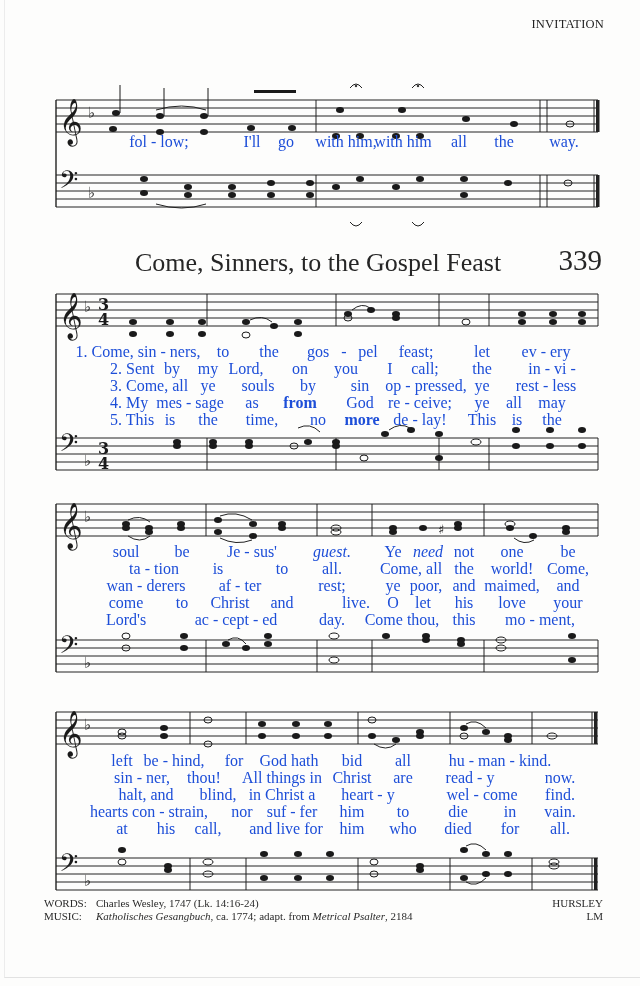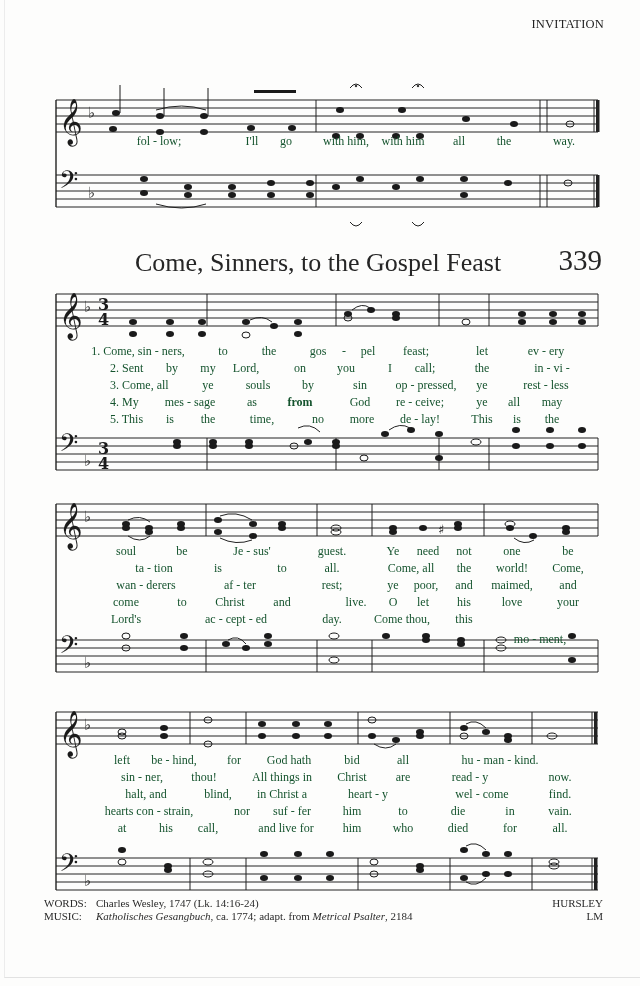--- a/index.html
+++ b/index.html
@@ -3,21 +3,21 @@
 <meta charset="utf-8">
 <style>
   html, body { margin:0; padding:0; }
   body { width:640px; height:986px; background:#fdfdfc; position:relative; overflow:hidden; font-family:"Liberation Serif", serif; color:#1a1a1a; }
   .page-edge { position:absolute; left:4px; top:0; bottom:8px; right:0; border-left:1px solid #ececec; border-bottom:1px solid #e2e2e2; }
   .section-label { position:absolute; right:36px; top:17px; font-size:12.5px; letter-spacing:0.2px; color:#222; }
   .hymn-title { position:absolute; left:135px; top:248px; font-size:26px; color:#262626; white-space:nowrap; }
   .hymn-number { position:absolute; right:38px; top:244px; font-size:29px; color:#262626; }
   .system { position:absolute; left:46px; }
   svg.staffsvg { position:absolute; left:0; top:0; overflow:visible; }
-  .lyrics { position:absolute; left:0; font-size:12px; line-height:17.5px; color:#14532d; }
+  .lyrics { position:absolute; left:0; font-size:16px; line-height:17.5px; color:#1d4ed8; }
   .lyric-line { position:absolute; white-space:nowrap; }
   .syl { position:absolute; transform:translateX(-50%); white-space:nowrap; }
   .credits { position:absolute; left:44px; top:897px; font-size:11px; line-height:13px; color:#2a2a2a; }
   .credits .lbl { display:inline-block; width:52px; }
   .credits i { font-style:italic; }
   .tune { position:absolute; right:37px; top:897px; font-size:11px; line-height:13px; text-align:right; color:#2a2a2a; }
 </style>
 </head>
 <body>
 
@@ -256,21 +256,21 @@
       <span class="syl" style="left:370px;">ye</span>
       <span class="syl" style="left:402px;">all</span>
       <span class="syl" style="left:440px;">may</span>
     </div>
     <div class="lyric-line" style="left:66px;top:68px;width:490px;">
       <span class="syl" style="left:-2px;transform:none;">5. This</span>
       <span class="syl" style="left:58px;">is</span>
       <span class="syl" style="left:96px;">the</span>
       <span class="syl" style="left:150px;">time,</span>
       <span class="syl" style="left:206px;">no</span>
-      <span class="syl" style="left:250px;">more</span>
+      <span class="syl" style="left:250px;font-weight:bold;">more</span>
       <span class="syl" style="left:308px;">de - lay!</span>
       <span class="syl" style="left:370px;">This</span>
       <span class="syl" style="left:405px;">is</span>
       <span class="syl" style="left:440px;">the</span>
     </div>
   </div>
 </div>
 
 <div class="system" style="top:490px;width:560px;height:200px;">
   <svg class="staffsvg" width="560" height="200" viewBox="0 0 560 200">
@@ -358,23 +358,23 @@
         <path d="M174 48 Q190 56 206 50"></path>
         <path d="M468 48 Q478 56 488 50"></path>
         <path d="M182 150 Q192 144 200 154"></path>
       </g>
   </svg>
   <div class="lyrics" style="top:53px;width:560px;height:90px;">
     <div class="lyric-line" style="left:0;top:0;width:560px;">
       <span class="syl" style="left:80px;">soul</span>
       <span class="syl" style="left:136px;">be</span>
       <span class="syl" style="left:206px;">Je - sus'</span>
-      <span class="syl" style="left:286px;">guest.</span>
+      <span class="syl" style="left:286px;font-style:italic;">guest.</span>
       <span class="syl" style="left:347px;">Ye</span>
-      <span class="syl" style="left:382px;">need</span>
+      <span class="syl" style="left:382px;font-style:italic;">need</span>
       <span class="syl" style="left:418px;">not</span>
       <span class="syl" style="left:466px;">one</span>
       <span class="syl" style="left:522px;">be</span>
     </div>
     <div class="lyric-line" style="left:0;top:17px;width:560px;">
       <span class="syl" style="left:108px;">ta - tion</span>
       <span class="syl" style="left:172px;">is</span>
       <span class="syl" style="left:236px;">to</span>
       <span class="syl" style="left:286px;">all.</span>
       <span class="syl" style="left:365px;">Come, all</span>
@@ -403,21 +403,21 @@
       <span class="syl" style="left:418px;">his</span>
       <span class="syl" style="left:466px;">love</span>
       <span class="syl" style="left:522px;">your</span>
     </div>
     <div class="lyric-line" style="left:0;top:68px;width:560px;">
       <span class="syl" style="left:80px;">Lord's</span>
       <span class="syl" style="left:190px;">ac - cept - ed</span>
       <span class="syl" style="left:286px;">day.</span>
       <span class="syl" style="left:356px;">Come thou,</span>
       <span class="syl" style="left:418px;">this</span>
-      <span class="syl" style="left:494px;margin-top:20px;">mo - ment,</span>
+      <span class="syl" style="left:494px;">mo - ment,</span>
     </div>
   </div>
 </div>
 
 <div class="system" style="top:700px;width:560px;height:190px;">
   <svg class="staffsvg" width="560" height="190" viewBox="0 0 560 190">
     <g stroke="#222" stroke-width="1">
       <line x1="10" y1="12" x2="552" y2="12"></line>
         <line x1="10" y1="20" x2="552" y2="20"></line>
         <line x1="10" y1="28" x2="552" y2="28"></line>

